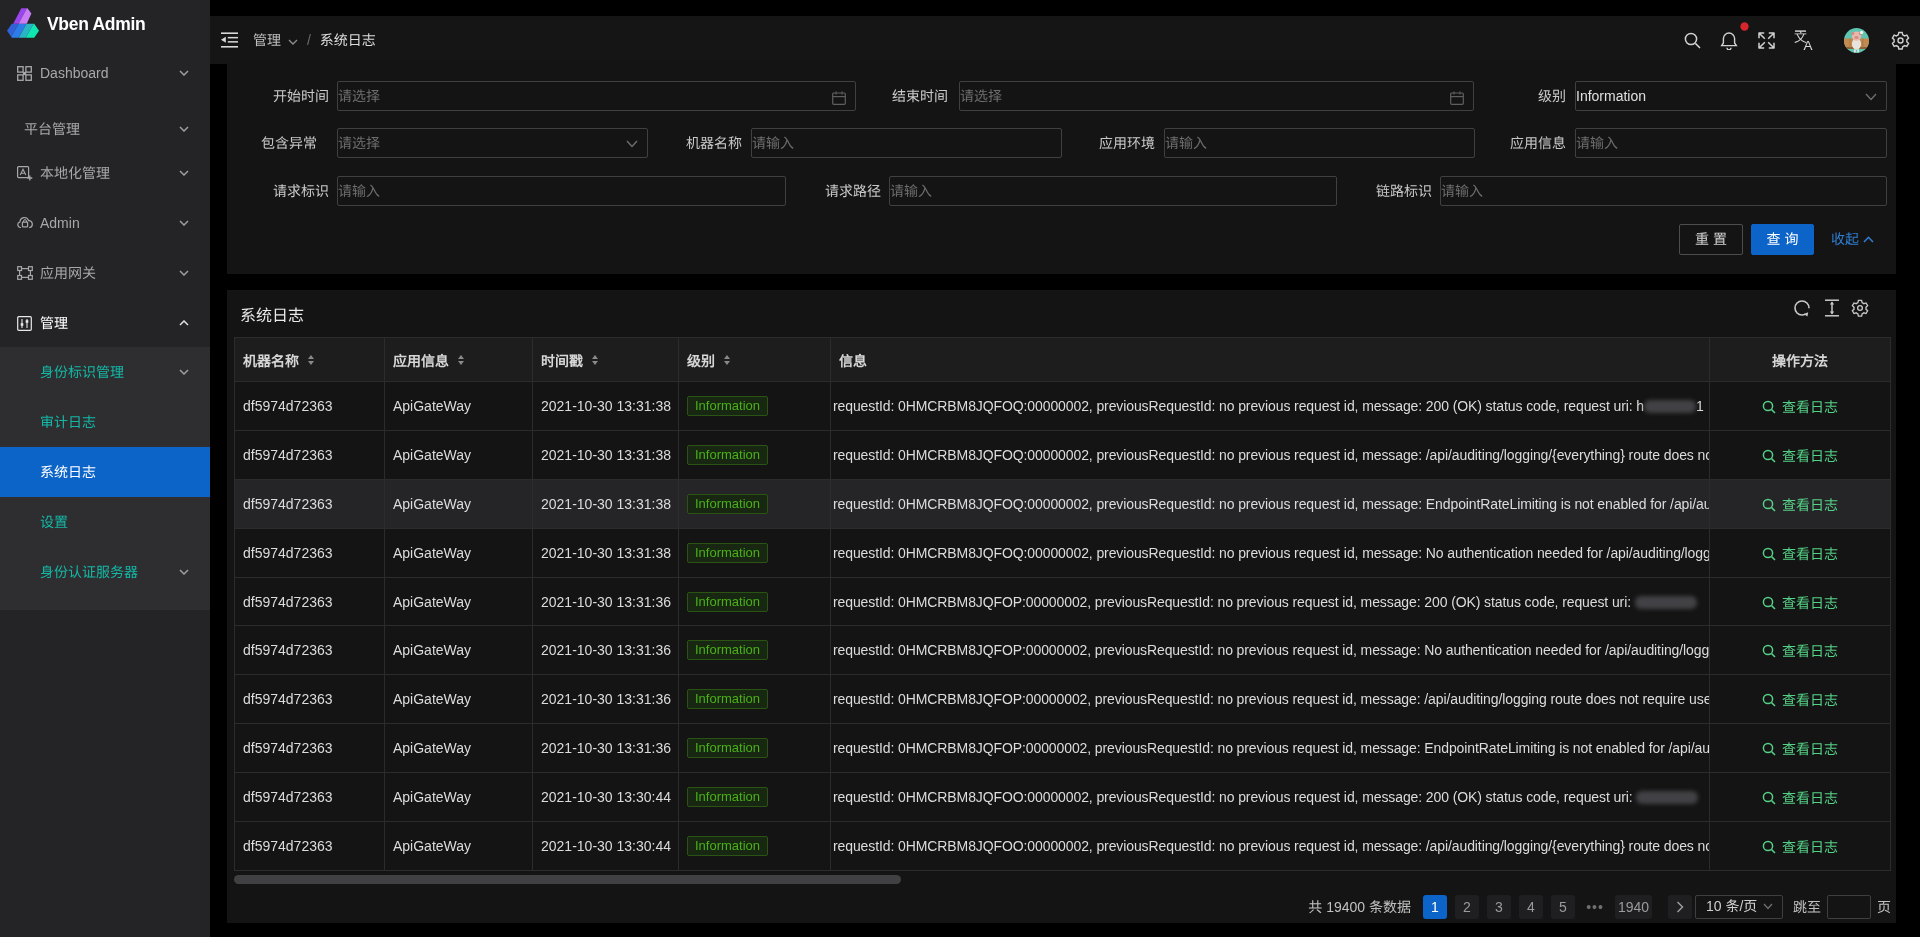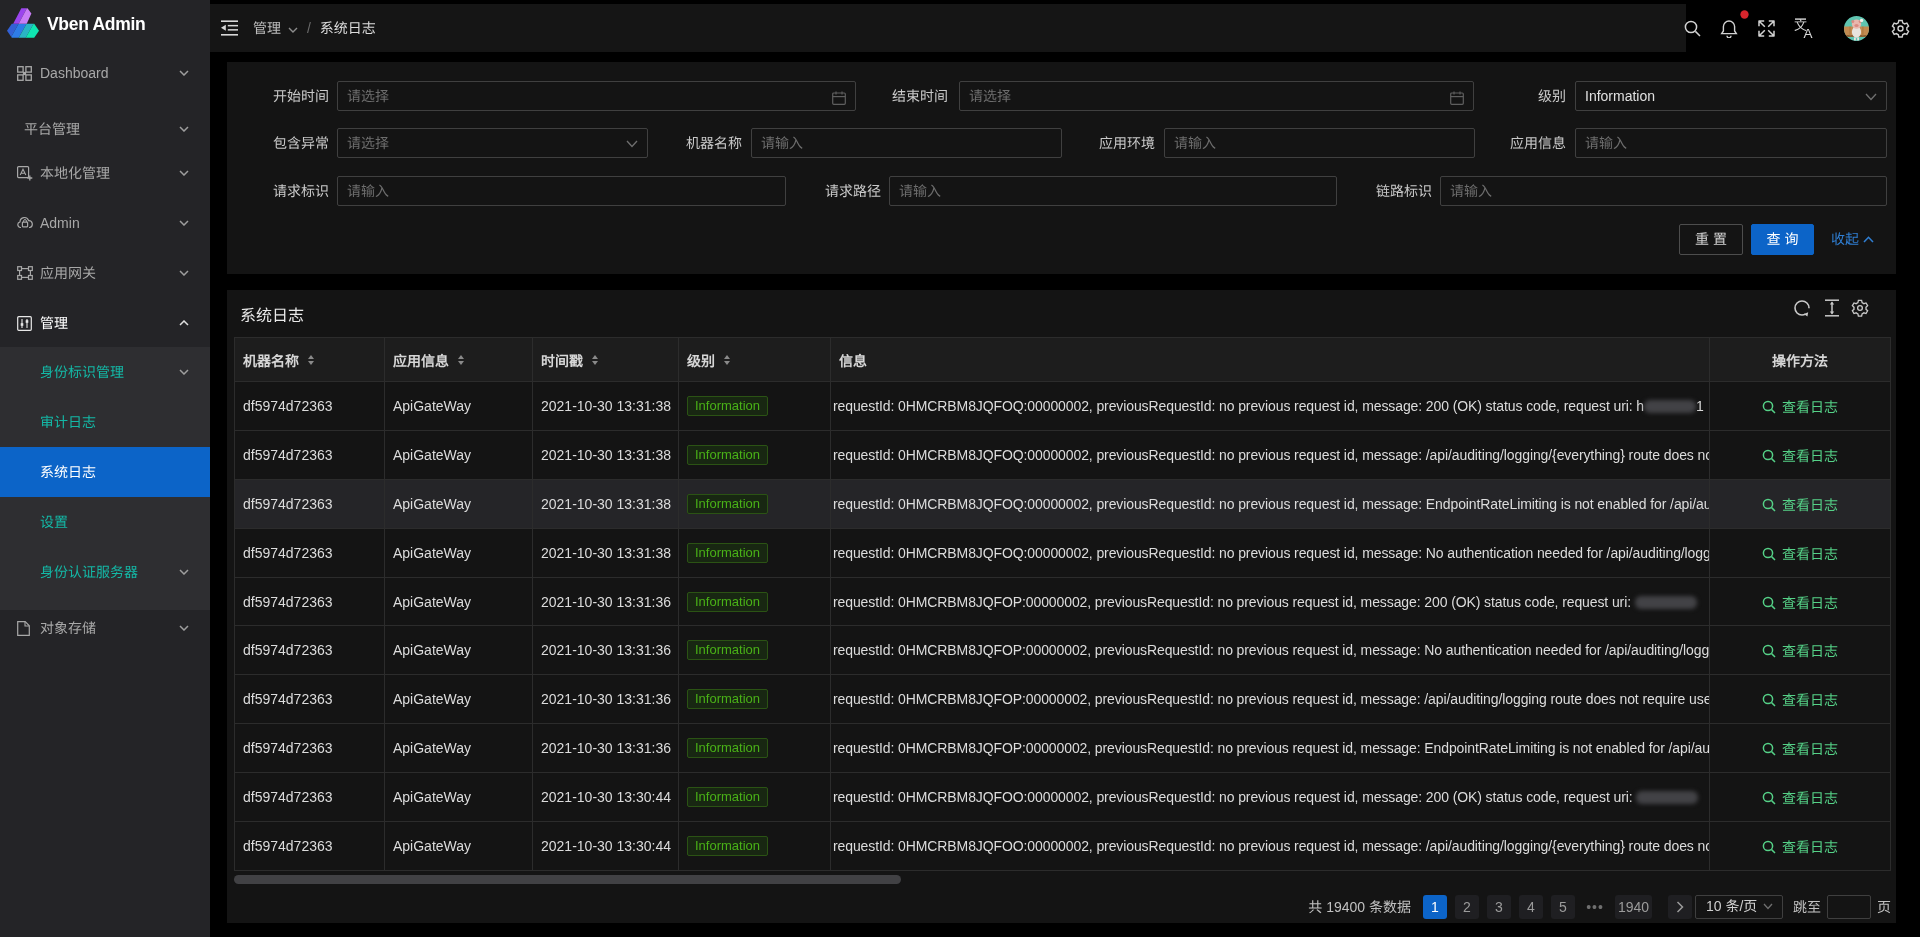--- a/index.html
+++ b/index.html
@@ -14,32 +14,32 @@
 .mi .txt2{position:absolute;left:24px;top:0;line-height:50px;white-space:nowrap}
 .mi svg.ic{position:absolute;left:17px;top:18px}
 .mi svg.cv{position:absolute;left:179px;top:22px}
 .mi.on{color:#fff}
 #sub{position:absolute;left:0;top:347px;width:210px;height:263px;background:#2e2e31}
 .smi{position:absolute;left:0;width:210px;height:50px;color:#14b8a6;font-size:14px}
 .smi .txt{position:absolute;left:40px;top:0;line-height:50px;white-space:nowrap}
 .smi svg.cv{position:absolute;left:179px;top:22px}
 .smi.sel{background:#0c64c8;color:#fff}
 
-#hdr{position:absolute;left:210px;top:4px;width:1476px;height:48px;background:#151515}
+#hdr{position:absolute;left:210px;top:16px;width:1710px;height:48px;background:#151515}
 #hdr .hic{position:absolute;top:0;height:48px;display:flex;align-items:center;justify-content:center}
 #bread{position:absolute;left:43px;top:0;height:48px;line-height:48px;font-size:14px;color:#bdbdbd;white-space:nowrap}
 #bread .cur{color:#dcdcdc}
 #bread .sep{color:#6b6b6b;padding:0 9px}
 
 .panel{position:absolute;left:227px;width:1669px;background:#141414}
 #fpanel{top:62px;height:212px}
 #tpanel{top:290px;height:633px}
 
 .lbl{position:absolute;height:30px;line-height:30px;font-size:14px;color:#c9c9c9;text-align:right}
-.inp{position:absolute;height:30px;border:1px solid #404040;border-radius:2px;font-size:14px;line-height:28px;color:#6d6d6d;padding-left:9px;background:transparent;white-space:nowrap}
+.inp{position:absolute;height:30px;border:1px solid #404040;border-radius:2px;font-size:14px;line-height:28px;color:#6d6d6d;padding-left:0;background:transparent;white-space:nowrap}
 .inp .sfx{position:absolute;right:9px;top:9px}
 .inp.white{color:#e0e0e0}
 .btn{position:absolute;height:31px;border-radius:2px;font-size:14px;text-align:center;line-height:29px}
 #btnReset{left:1452px;top:162px;width:64px;border:1px solid #4d4d4d;color:#d3d3d3;letter-spacing:4px;padding-left:4px}
 #btnQuery{left:1524px;top:162px;width:63px;background:#0c64c8;border:1px solid #0c64c8;color:#fff;letter-spacing:4px;padding-left:4px}
 #collapse{position:absolute;left:1604px;top:162px;height:31px;line-height:31px;color:#2f7ed2;font-size:14px}
 
 #ttitle{position:absolute;left:13px;top:12px;font-size:16px;color:#eaeaea}
 .tbic{position:absolute;top:9px}
 #tbl{position:absolute;left:7px;top:47px;width:1656px;border-collapse:collapse;table-layout:fixed;font-size:14px;color:#dcdcdc}
@@ -247,30 +247,20 @@
           <span class="txt">设置</span>
         </div>
     <div class="smi" style="top:200px">
       <span class="txt">身份认证服务器</span>
       <svg class="cv" width="10" height="6" viewBox="0 0 10 6" fill="none" stroke="#9e9e9e" stroke-width="1.5">
             <polyline points="1,1 5,5 9,1"></polyline>
           </svg>
     </div>
   </div>
 
-  <div class="mi" style="top:603px">
-    <svg class="ic" width="13" height="15" viewBox="0 0 13 15" fill="none" stroke="#a8a8a8" stroke-width="1.2">
-      <path d="M0.7 0.7 H8.2 L12.3 4.8 V14.3 H0.7 Z"></path>
-      <path d="M8 0.9 V5 H12.1" stroke-width="1.1"></path>
-    </svg>
-    <span class="txt">对象存储</span>
-    <svg class="cv" width="10" height="6" viewBox="0 0 10 6" fill="none" stroke="#9e9e9e" stroke-width="1.5">
-          <polyline points="1,1 5,5 9,1"></polyline>
-        </svg>
-  </div>
 </div>
 <div id="fpanel" class="panel">
   <div class="lbl" style="left:22px;top:19px;width:80px">开始时间</div>
   <div class="inp" style="left:110px;top:19px;width:519px">请选择
     <svg class="sfx" width="14" height="14" viewBox="0 0 14 14" fill="none" stroke="#5f5f5f" stroke-width="1.2">
       <rect x="0.7" y="2" width="12.6" height="11.3" rx="1"></rect>
           <line x1="4" y1="0.5" x2="4" y2="3.5"></line>
           <line x1="10" y1="0.5" x2="10" y2="3.5"></line>
           <line x1="0.7" y1="5.6" x2="13.3" y2="5.6"></line>
     </svg>
@@ -284,21 +274,21 @@
           <line x1="0.7" y1="5.6" x2="13.3" y2="5.6"></line>
     </svg>
   </div>
   <div class="lbl" style="left:1283px;top:19px;width:56px">级别</div>
   <div class="inp white" style="left:1348px;top:19px;width:312px">Information
     <svg class="sfx" style="top:11px" width="12" height="8" viewBox="0 0 12 8" fill="none" stroke="#6f6f6f" stroke-width="1.3">
           <polyline points="1,1 6,6.5 11,1"></polyline>
         </svg>
   </div>
 
-  <div class="lbl" style="left:22px;top:66px;width:80px">包含异常</div>
+  <div class="lbl" style="left:10px;top:66px;width:80px">包含异常</div>
   <div class="inp" style="left:110px;top:66px;width:311px">请选择
     <svg class="sfx" style="top:11px" width="12" height="8" viewBox="0 0 12 8" fill="none" stroke="#6f6f6f" stroke-width="1.3">
           <polyline points="1,1 6,6.5 11,1"></polyline>
         </svg>
   </div>
   <div class="lbl" style="left:435px;top:66px;width:80px">机器名称</div>
   <div class="inp" style="left:524px;top:66px;width:311px">请输入</div>
   <div class="lbl" style="left:848px;top:66px;width:80px">应用环境</div>
   <div class="inp" style="left:937px;top:66px;width:311px">请输入</div>
   <div class="lbl" style="left:1259px;top:66px;width:80px">应用信息</div>

